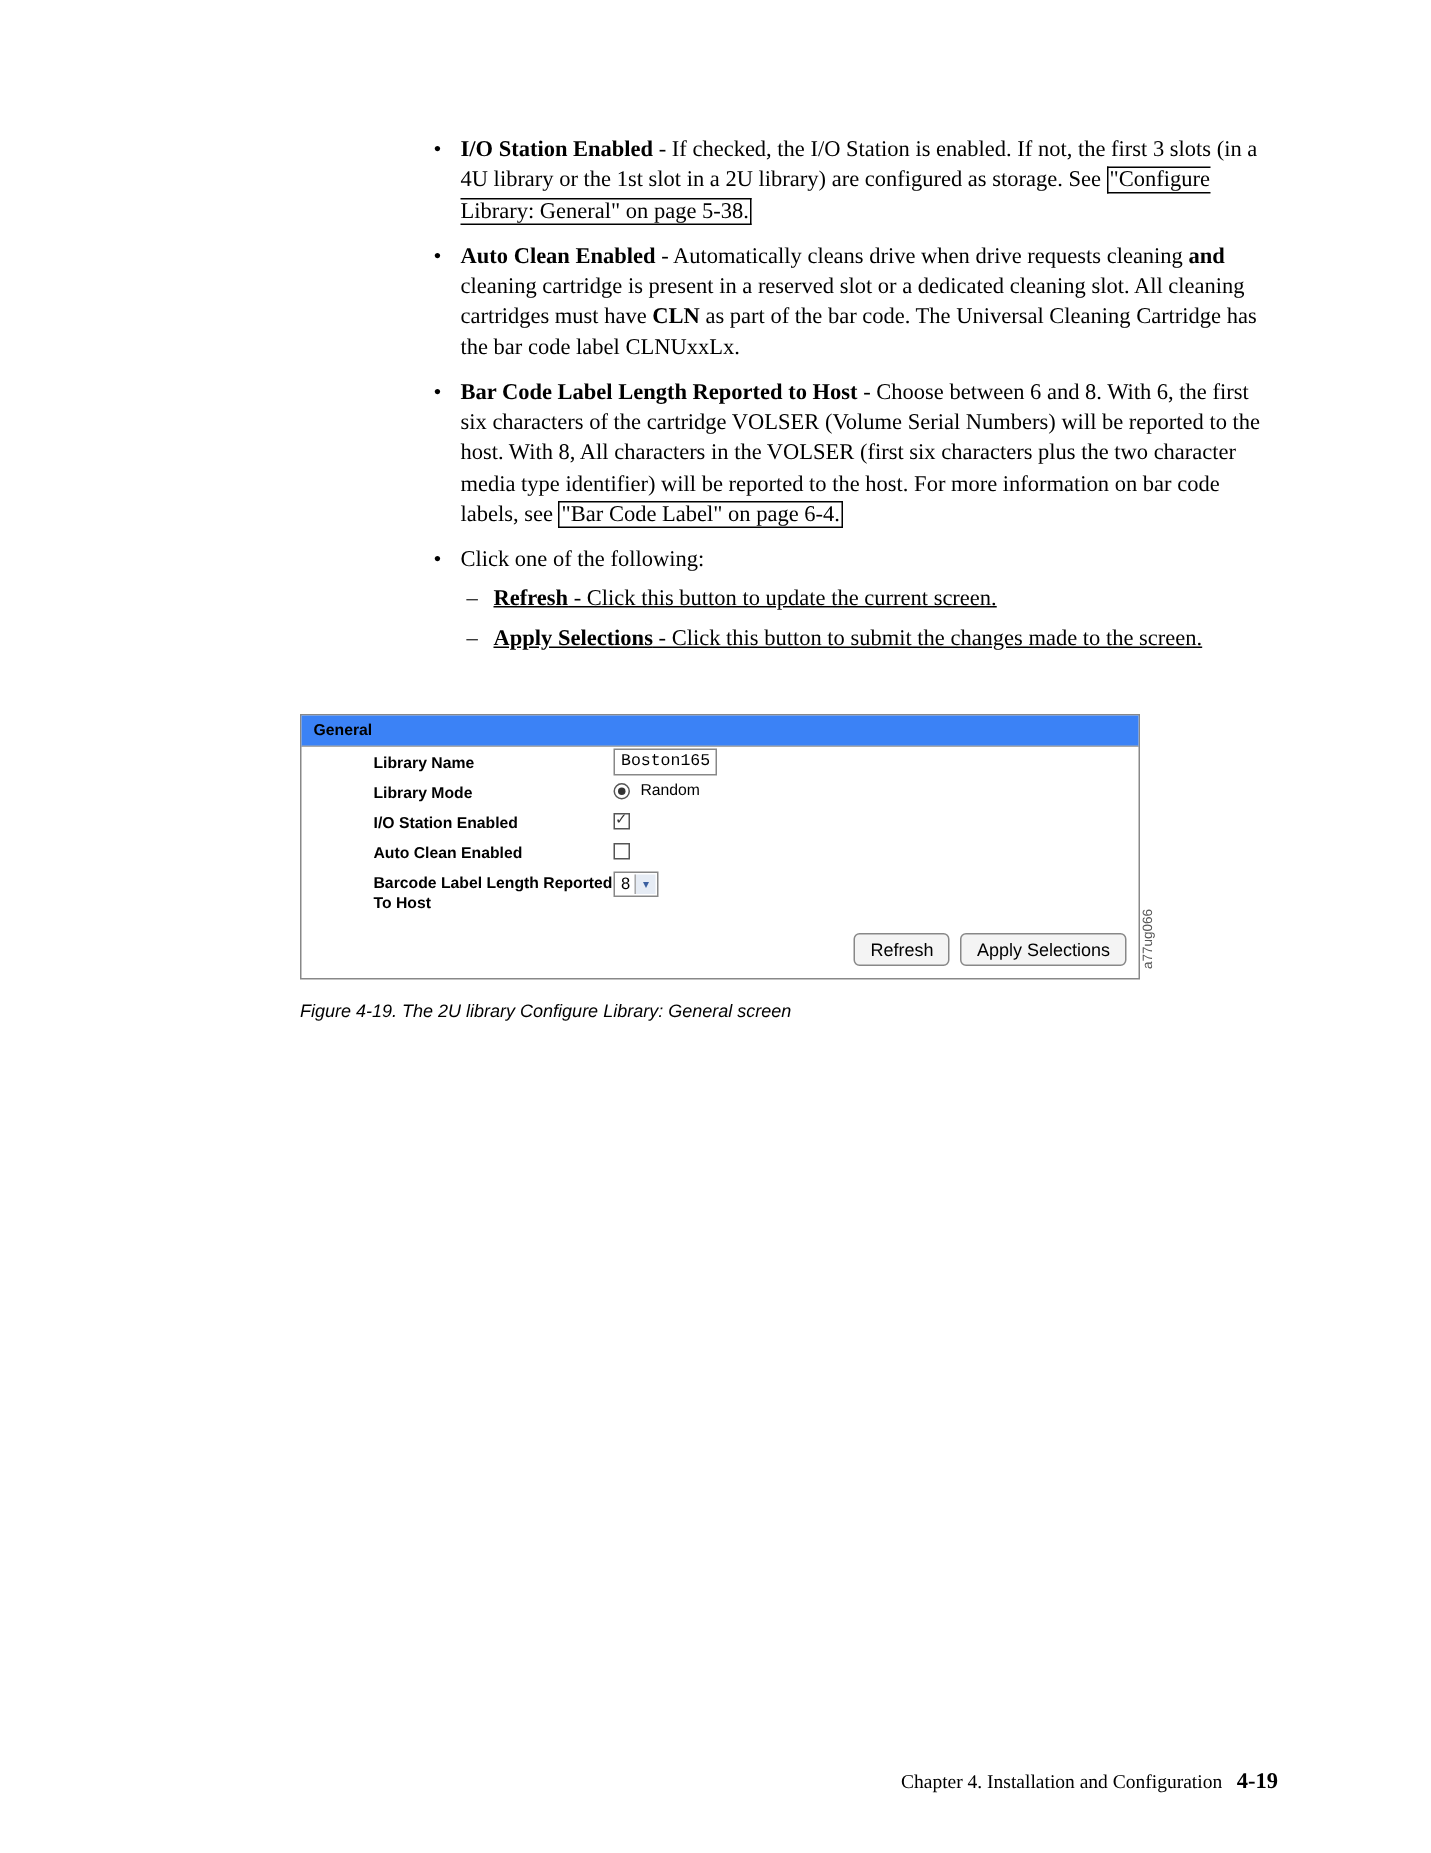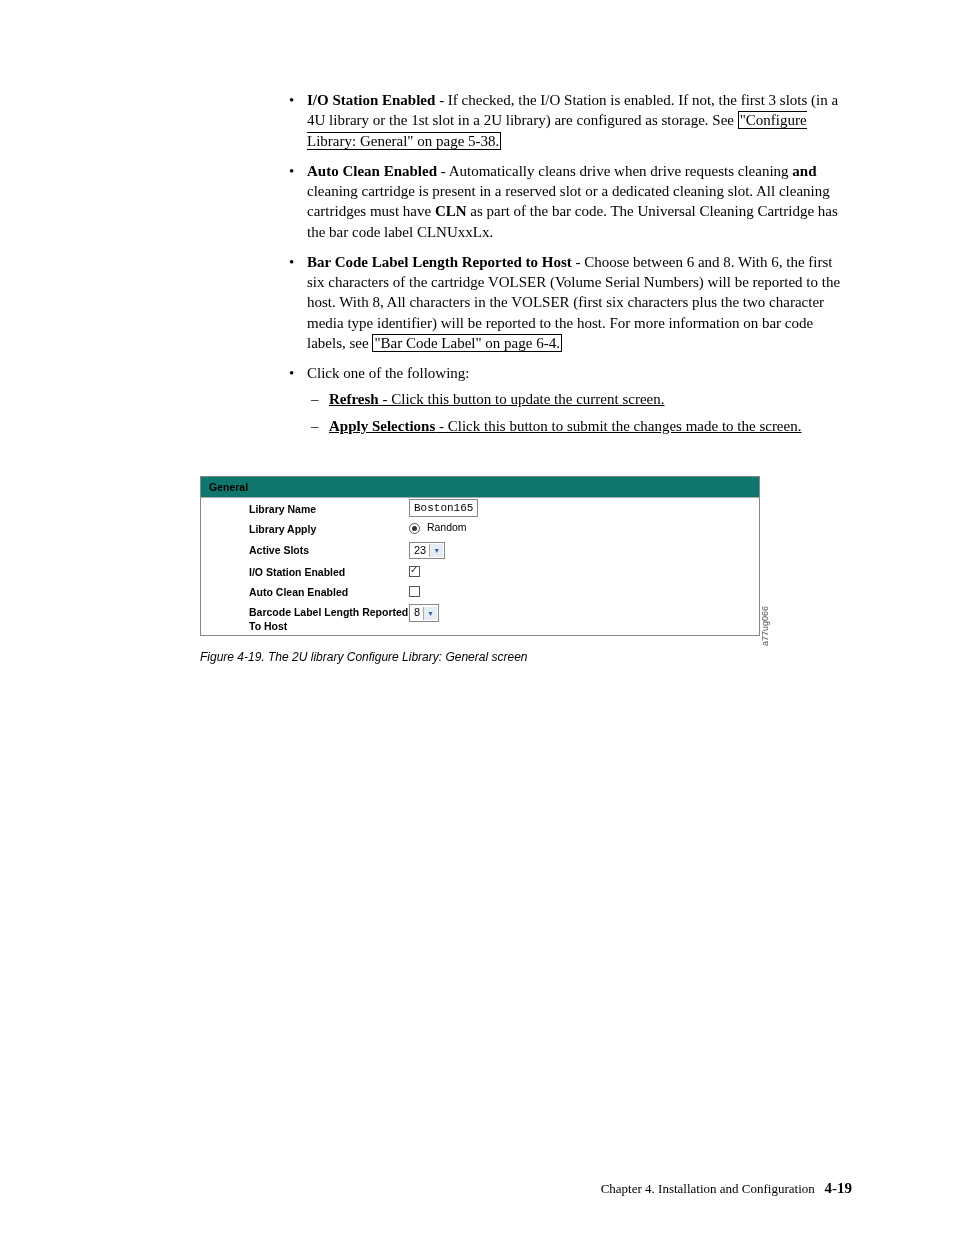--- a/index.html
+++ b/index.html
@@ -63,21 +63,21 @@
     width: 560px;
     position: relative;
   }
   .fig {
     border: 1px solid #888;
     font-family: Verdana, Geneva, sans-serif;
     font-size: 10.5px;
     background: #fff;
   }
   .gen-head {
-    background: #0f766e;
+    background: #3b82f6;
     font-weight: bold;
     padding: 4px 8px;
     border-bottom: 1px solid #aaa;
   }
   .row {
     display: flex;
     align-items: flex-start;
     padding: 2px 8px;
     margin-left: 40px;
   }
@@ -227,37 +227,29 @@
       <div class="gen-head">General</div>
 
       <div class="row">
         <div class="lab">Library Name</div>
         <div class="val">
           <span class="txt">Boston165</span>
         </div>
       </div>
 
       <div class="row">
-        <div class="lab">Library Apply</div>
+        <div class="lab">Library Mode</div>
         <div class="val">
           <span class="modeline">
             <span class="radio sel"></span>
             <span>Random</span>
           </span>
         </div>
       </div>
 
-      <div class="row">
-        <div class="lab">Active Slots</div>
-        <div class="val">
-          <span class="sel-box">
-            <span>23</span><span class="sel-arrow">▾</span>
-          </span>
-        </div>
-      </div>
 
       <div class="row">
         <div class="lab">I/O Station Enabled</div>
         <div class="val">
           <span class="checkbox sel"></span>
         </div>
       </div>
 
       <div class="row">
         <div class="lab">Auto Clean Enabled</div>
@@ -268,20 +260,24 @@
 
       <div class="row">
         <div class="lab">Barcode Label Length Reported To Host</div>
         <div class="val">
           <span class="sel-box">
             <span>8</span><span class="sel-arrow">▾</span>
           </span>
         </div>
       </div>
 
+      <div class="btnbar">
+        <span class="btn">Refresh</span>
+        <span class="btn">Apply Selections</span>
+      </div>
     </div>
     <div class="sidecode">a77ug066</div>
     <div class="caption">Figure 4-19. The 2U library Configure Library: General screen</div>
   </div>
 
   <div class="footer">
     <span>Chapter 4. Installation and Configuration</span>&nbsp;&nbsp;&nbsp;<span class="pgnum">4-19</span>
   </div>
 
 </div>

